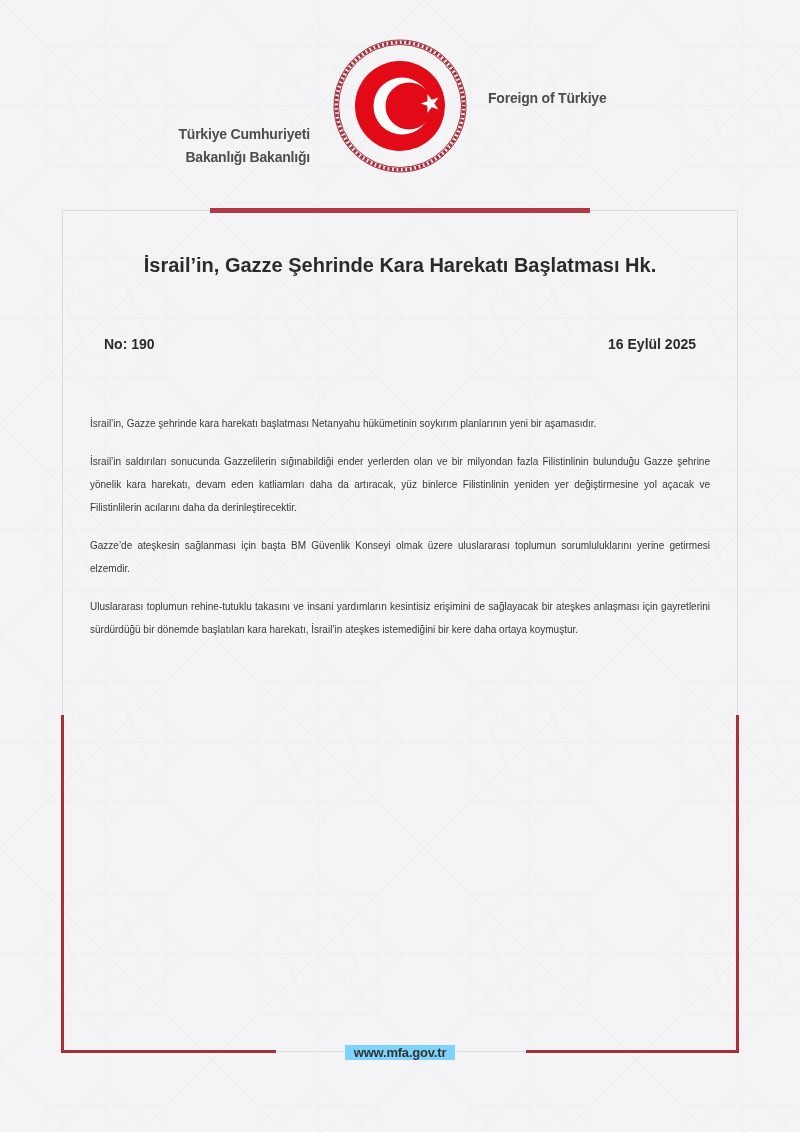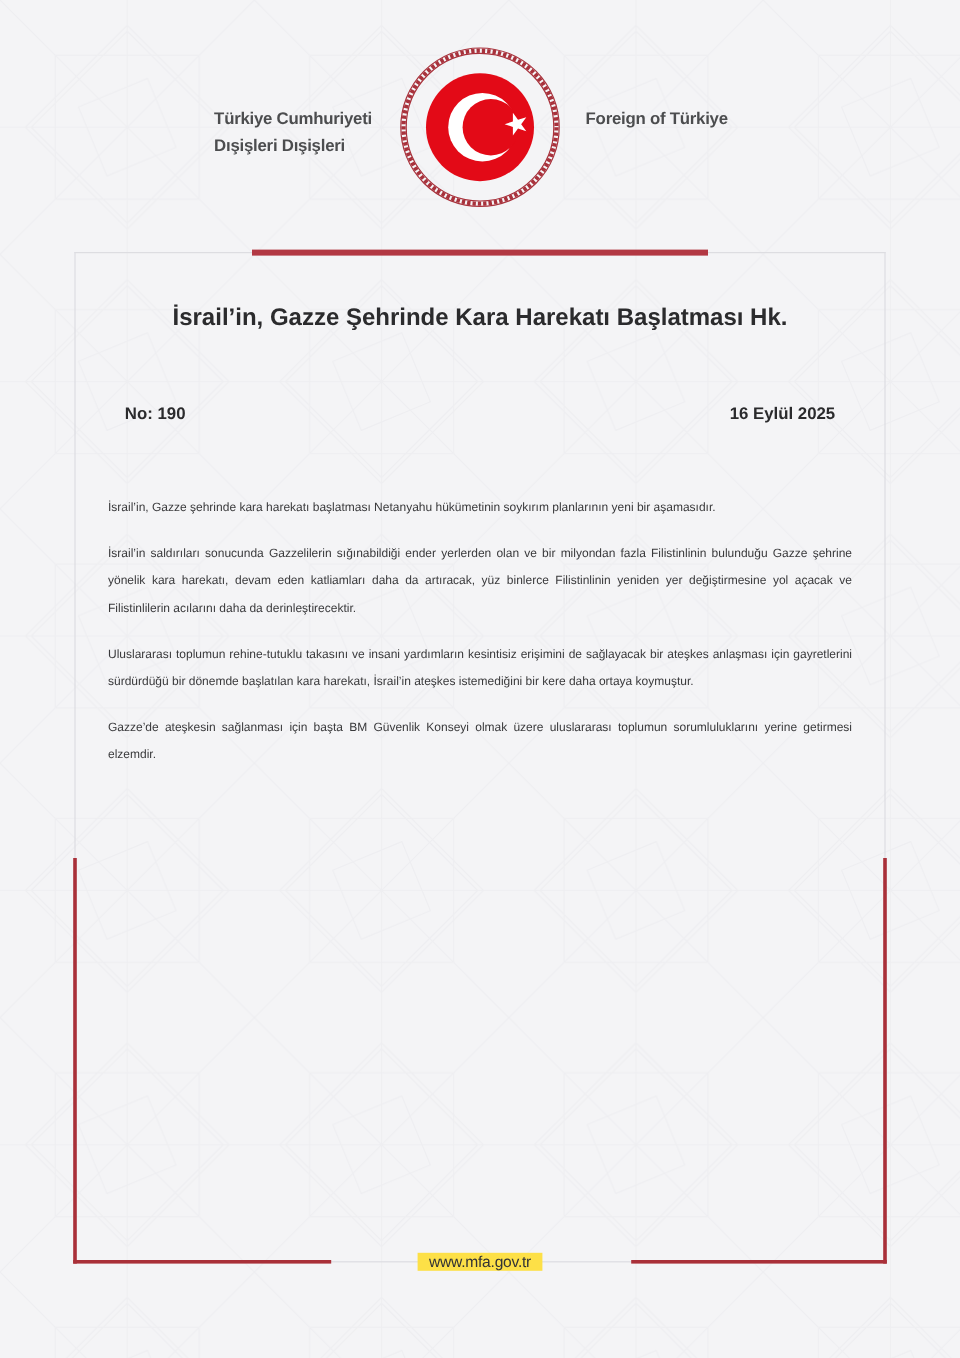--- a/index.html
+++ b/index.html
@@ -15,21 +15,21 @@
   
   .bg-pattern { position:absolute; inset:0; z-index:0; }
 
   
   .letterhead { position:absolute; left:0; top:0; width:800px; height:200px; z-index:2; }
   .org-block {
     position:absolute; top:87px;
     color:#4c4d4f; font-weight:bold; font-size:14px; line-height:23px;
     letter-spacing:-0.2px;
   }
-  .org-left  { right:490px; text-align:left; }
+  .org-left  { right:490px; text-align:right;margin-top:36px; }
   .org-right { left:488px; text-align:left; }
   .emblem { position:absolute; left:328px; top:34px; width:144px; height:144px; }
 
   
   .frame-piece { position:absolute; z-index:1; }
   .f-top-gray    { left:62px;  top:210px;  width:676px; height:1px; background:#dddde1; }
   .f-left-gray   { left:62px;  top:210px;  width:1px;  height:505px; background:#dddde1; }
   .f-right-gray  { left:737px; top:210px;  width:1px;  height:505px; background:#dddde1; }
   .f-top-red     { left:210px; top:208px;  width:380px; height:5px;  background:#b23843; }
   .f-left-red    { left:61px;  top:715px;  width:3px;  height:338px; background:#a93039; }
@@ -53,22 +53,22 @@
     font-size:10px; line-height:23px; text-align:justify;
     color:#39393b; margin-bottom:15px;
   }
 
   
   .site-wrap {
     position:absolute; left:0; top:1043px; width:800px;
     text-align:center; z-index:4;
   }
   .site-label {
-    display:inline-block; background:#fde047; padding:0 9px;
-    font-size:13px; font-weight:normal; color:#333335; letter-spacing:-0.2px;
+    display:inline-block; background:#7dd3fc; padding:0 9px;
+    font-size:13px; font-weight:bold; color:#333335; letter-spacing:-0.2px;
   }
 </style>
 </head>
 <body>
 
 <div class="page">
 
   <svg class="bg-pattern" width="800" height="1132" viewBox="0 0 800 1132" xmlns="http://www.w3.org/2000/svg">
     <defs>
       <pattern id="geo" width="212" height="212" patternUnits="userSpaceOnUse">
@@ -82,21 +82,21 @@
         </g>
       </pattern>
     </defs>
     <rect width="800" height="1132" fill="url(#geo)"></rect>
   </svg>
 
   <header class="letterhead">
 
     <div class="org-block org-left">
       <div>Türkiye Cumhuriyeti</div>
-      <div>Dışişleri Dışişleri</div>
+      <div>Bakanlığı Bakanlığı</div>
     </div>
 
     <svg class="emblem" viewBox="0 0 144 144" xmlns="http://www.w3.org/2000/svg">
       <defs>
         <path id="star5" d="M0,-10 L2.245,-3.09 L9.51,-3.09 L3.633,1.18 L5.88,8.09 L0,3.82 L-5.88,8.09 L-3.633,1.18 L-9.51,-3.09 L-2.245,-3.09 Z"></path>
       </defs>
       <g fill="none" stroke="#a8323c">
         <circle cx="72" cy="72" r="66" stroke-width="1"></circle>
         <circle cx="72" cy="72" r="61.5" stroke-width="1"></circle>
         <circle cx="72" cy="72" r="63.75" stroke-width="3.6" stroke-dasharray="2.8 1.7"></circle>
@@ -147,21 +147,21 @@
   <h1 class="doc doc-title">İsrail’in, Gazze Şehrinde Kara Harekatı Başlatması Hk.</h1>
 
   <div class="doc doc-meta">
     <span>No: 190</span>
     <span>16 Eylül 2025</span>
   </div>
 
   <main class="doc doc-body">
     <p>İsrail’in, Gazze şehrinde kara harekatı başlatması Netanyahu hükümetinin soykırım planlarının yeni bir aşamasıdır.</p>
     <p>İsrail’in saldırıları sonucunda Gazzelilerin sığınabildiği ender yerlerden olan ve bir milyondan fazla Filistinlinin bulunduğu Gazze şehrine yönelik kara harekatı, devam eden katliamları daha da artıracak, yüz binlerce Filistinlinin yeniden yer değiştirmesine yol açacak ve Filistinlilerin acılarını daha da derinleştirecektir.</p>
+    <p>Gazze’de ateşkesin sağlanması için başta BM Güvenlik Konseyi olmak üzere uluslararası toplumun sorumluluklarını yerine getirmesi elzemdir.</p>
     <p>Uluslararası toplumun rehine-tutuklu takasını ve insani yardımların kesintisiz erişimini de sağlayacak bir ateşkes anlaşması için gayretlerini sürdürdüğü bir dönemde başlatılan kara harekatı, İsrail’in ateşkes istemediğini bir kere daha ortaya koymuştur.</p>
-    <p>Gazze’de ateşkesin sağlanması için başta BM Güvenlik Konseyi olmak üzere uluslararası toplumun sorumluluklarını yerine getirmesi elzemdir.</p>
   </main>
 
   <footer class="site-wrap">
     <span class="site-label">www.mfa.gov.tr</span>
   </footer>
 
 </div>
 
 </body></html>

